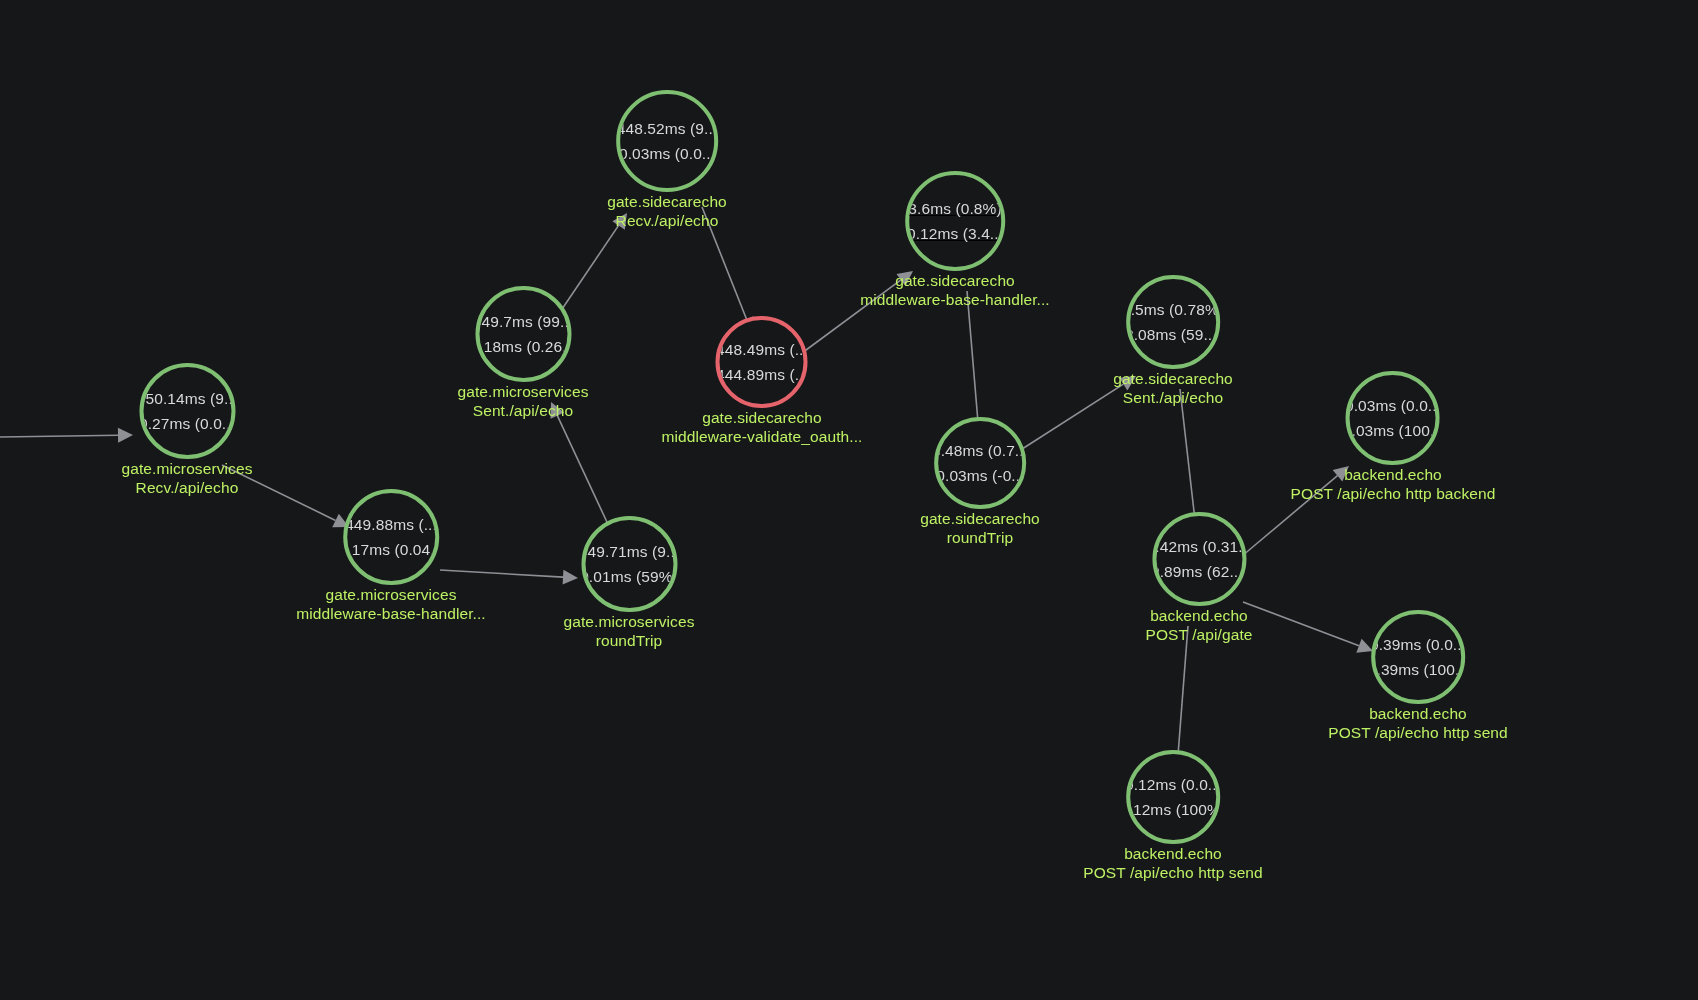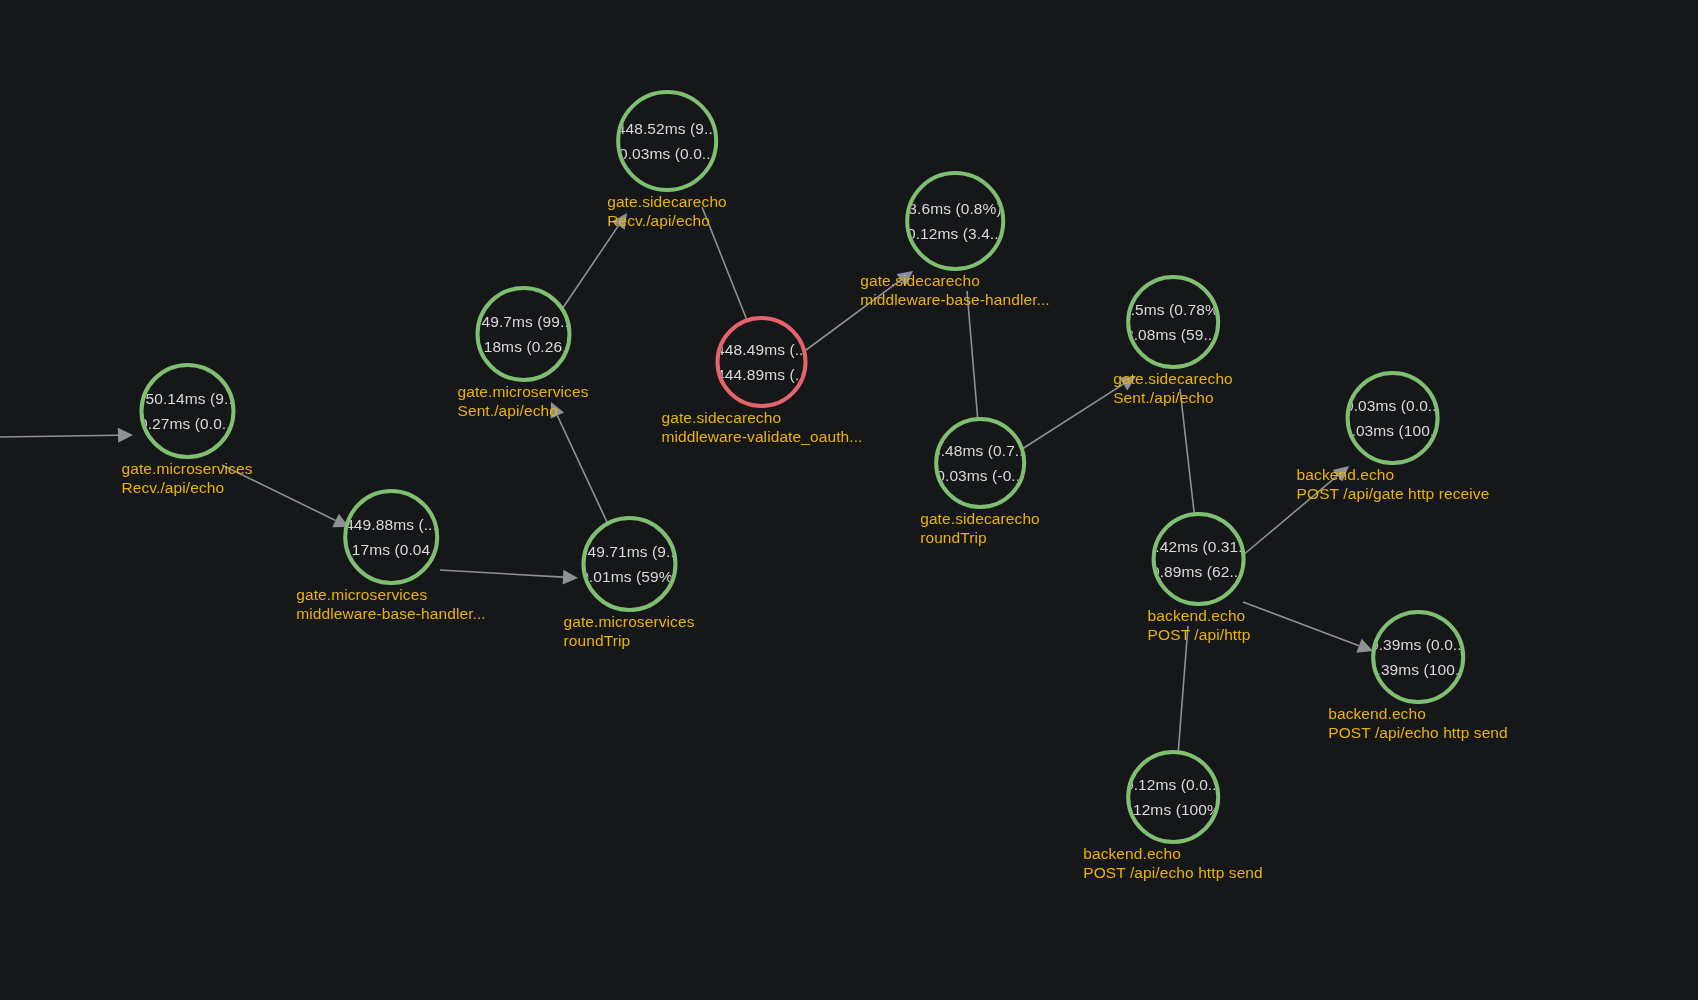--- a/index.html
+++ b/index.html
@@ -54,21 +54,22 @@
     border: 4px solid #e5636b;
   }
   .node-metric {
     color: #d8d9da;
     font-size: 15.5px;
     line-height: 25px;
     white-space: nowrap;
     letter-spacing: 0.1px;
   }
   .node-label {
-    color: #eab308;
+    text-align: center;
+    color: #bef264;
     font-size: 15.5px;
     line-height: 19px;
     white-space: nowrap;
     letter-spacing: 0.1px;
   }
   .node-label .svc,
   .node-label .op {
     display: block;
   }
 </style>
@@ -161,21 +162,21 @@
         <div class="node-circle error" style="width: 92px; height: 92px;">
           <div class="node-metric">448.49ms (...</div>
           <div class="node-metric">444.89ms (...</div>
         </div>
         <div class="node-label">
           <span class="svc">gate.sidecarecho</span>
           <span class="op">middleware-validate_oauth...</span>
         </div>
       </div>
       <div class="node" style="left: 955px; top: 240px;">
-        <div class="node-circle ok" style="width: 100px; height: 100px;">
+        <div class="node-circle ok" style="width: 100px; height: 100px; text-decoration: underline;">
           <div class="node-metric">3.6ms (0.8%)</div>
           <div class="node-metric">0.12ms (3.4...</div>
         </div>
         <div class="node-label">
           <span class="svc">gate.sidecarecho</span>
           <span class="op">middleware-base-handler...</span>
         </div>
       </div>
       <div class="node" style="left: 980px; top: 482px;">
         <div class="node-circle ok" style="width: 92px; height: 92px;">
@@ -197,31 +198,31 @@
           <span class="op">Sent./api/echo</span>
         </div>
       </div>
       <div class="node" style="left: 1199px; top: 578px;">
         <div class="node-circle ok" style="width: 94px; height: 94px;">
           <div class="node-metric">1.42ms (0.31...</div>
           <div class="node-metric">0.89ms (62....</div>
         </div>
         <div class="node-label">
           <span class="svc">backend.echo</span>
-          <span class="op">POST /api/http</span>
+          <span class="op">POST /api/gate</span>
         </div>
       </div>
       <div class="node" style="left: 1393px; top: 437px;">
         <div class="node-circle ok" style="width: 94px; height: 94px;">
           <div class="node-metric">0.03ms (0.0...</div>
           <div class="node-metric">0.03ms (100...</div>
         </div>
         <div class="node-label">
           <span class="svc">backend.echo</span>
-          <span class="op">POST /api/gate http receive</span>
+          <span class="op">POST /api/echo http backend</span>
         </div>
       </div>
       <div class="node" style="left: 1418px; top: 676px;">
         <div class="node-circle ok" style="width: 94px; height: 94px;">
           <div class="node-metric">0.39ms (0.0...</div>
           <div class="node-metric">0.39ms (100...</div>
         </div>
         <div class="node-label">
           <span class="svc">backend.echo</span>
           <span class="op">POST /api/echo http send</span>

